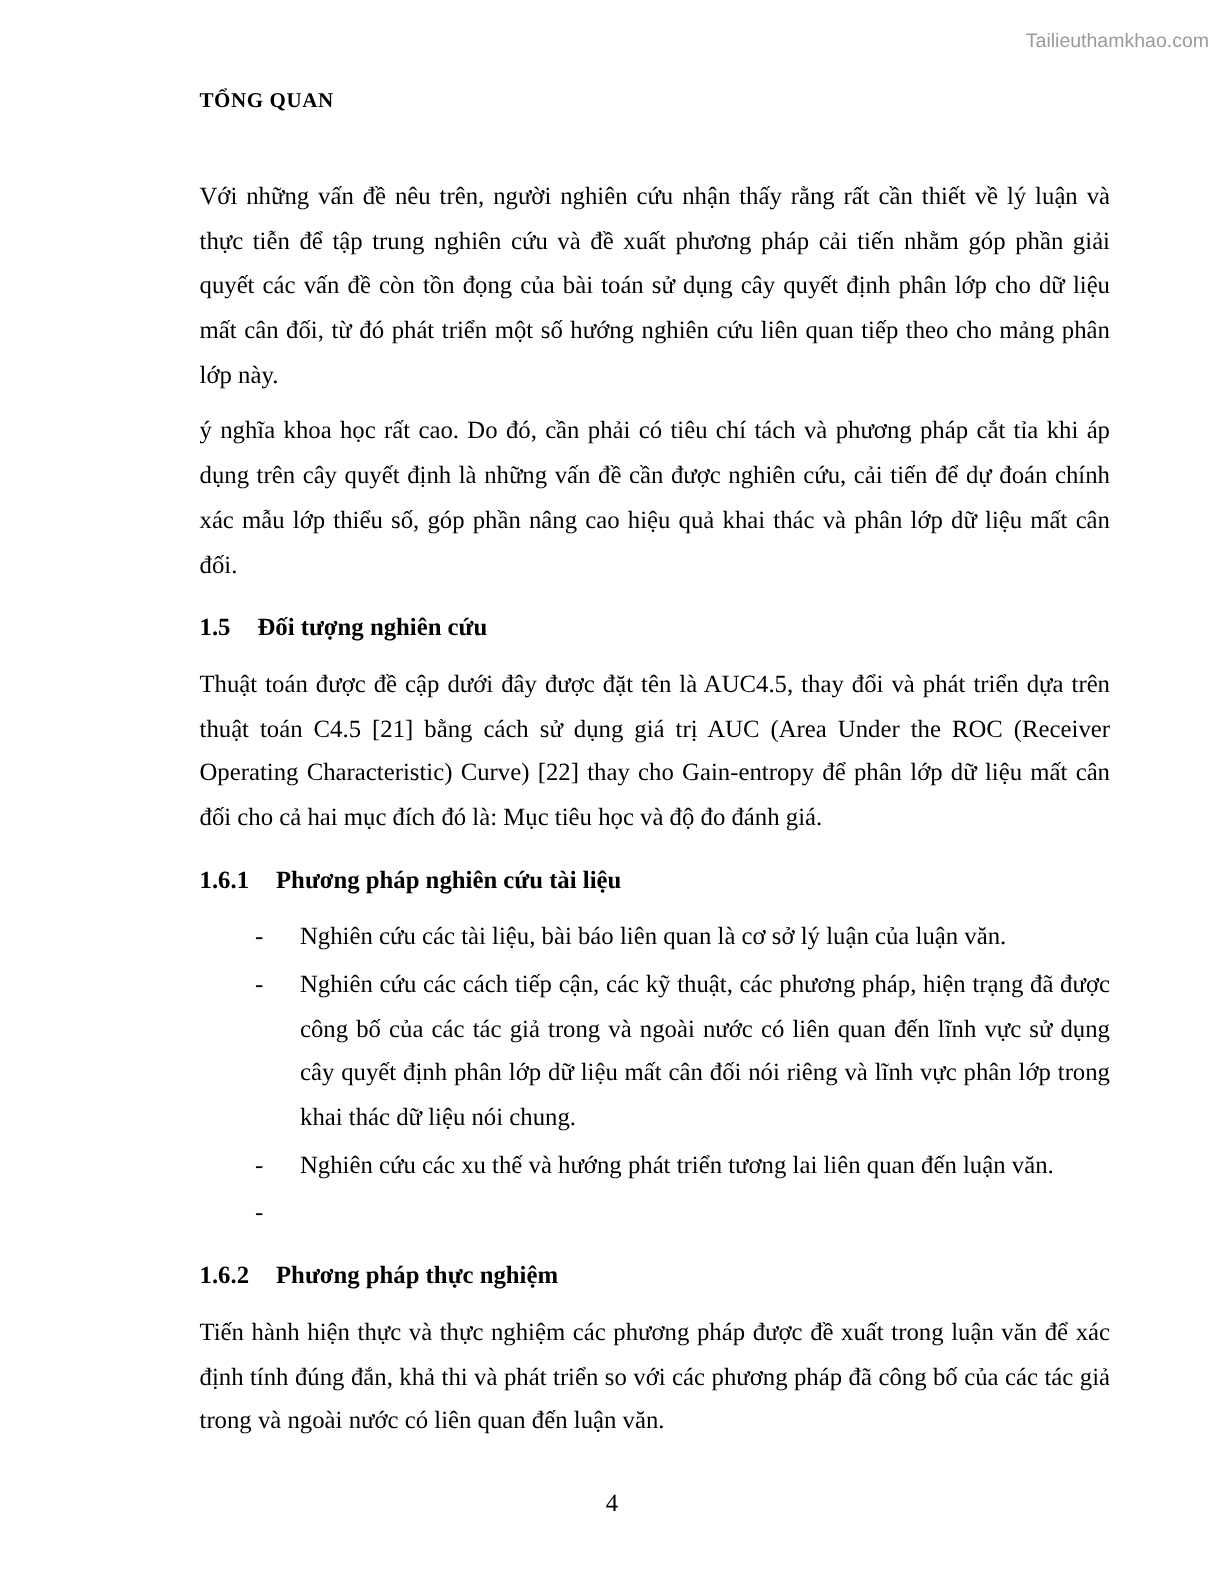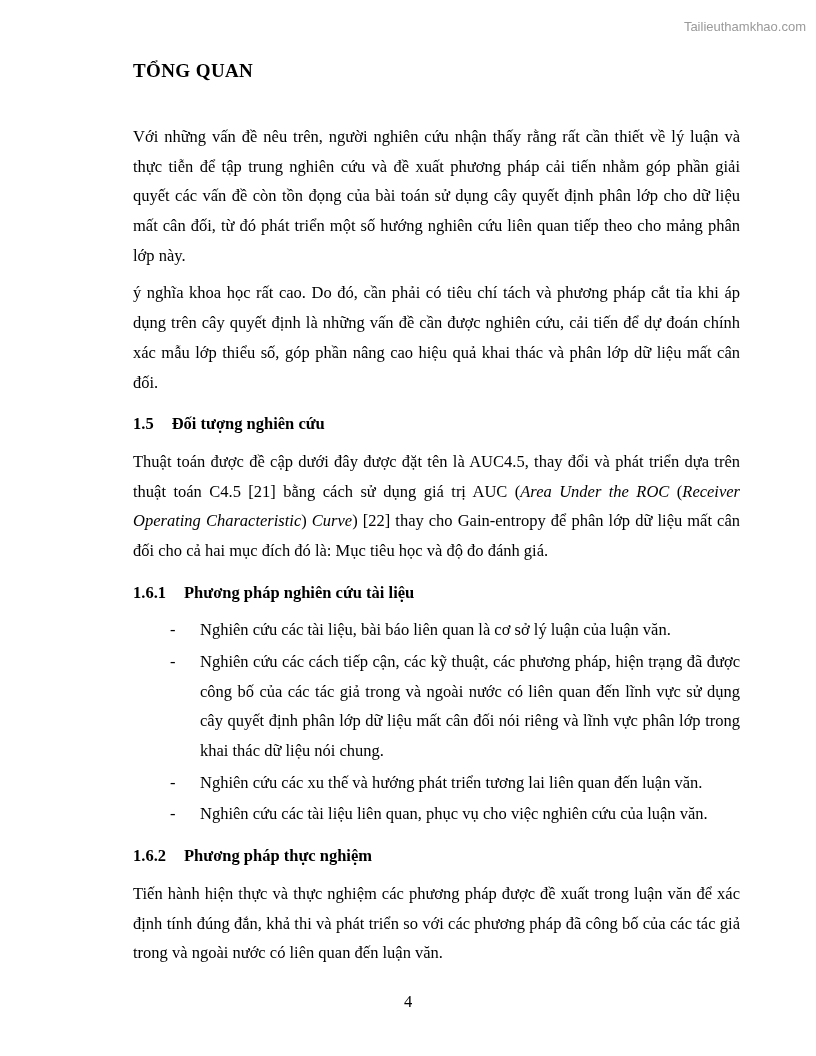--- a/index.html
+++ b/index.html
@@ -23,21 +23,21 @@
     font-size: 13px;
     color: #9a9a9a;
   }
   .content {
     position: absolute;
     left: 133px;
     right: 76px;
     top: 48px;
   }
   .doc-header {
-    font-size: 19px;
+    font-size: 14px;
     font-weight: bold;
     letter-spacing: 0.4px;
     margin-bottom: 40px;
   }
   .para {
     text-align: justify;
     line-height: 1.8;
     margin-bottom: 8px;
   }
   .heading {
@@ -47,21 +47,21 @@
   }
   .heading .num { margin-right: 18px; }
   .bullet {
     display: flex;
     padding-left: 37px;
     line-height: 1.8;
     margin-bottom: 2px;
   }
   .bullet .marker { flex: 0 0 30px; width: 30px; }
   .bullet .text { flex: 1; text-align: justify; }
-  .it { font-style: italic; }
+  .it { }
   .page-number {
     position: absolute;
     bottom: 56px;
     left: 0;
     width: 100%;
     text-align: center;
     font-size: 16.5px;
   }
 </style>
 </head>
@@ -97,21 +97,20 @@
     <div class="bullet">
       <span class="marker">-</span>
       <span class="text">Nghiên cứu các cách tiếp cận, các kỹ thuật, các phương pháp, hiện trạng đã được công bố của các tác giả trong và ngoài nước có liên quan đến lĩnh vực sử dụng cây quyết định phân lớp dữ liệu mất cân đối nói riêng và lĩnh vực phân lớp trong khai thác dữ liệu nói chung.</span>
     </div>
     <div class="bullet">
       <span class="marker">-</span>
       <span class="text">Nghiên cứu các xu thế và hướng phát triển tương lai liên quan đến luận văn.</span>
     </div>
     <div class="bullet">
       <span class="marker">-</span>
-      <span class="text">Nghiên cứu các tài liệu liên quan, phục vụ cho việc nghiên cứu của luận văn.</span>
     </div>
 
     <div class="heading">
       <span class="num">1.6.2</span><span>Phương pháp thực nghiệm</span>
     </div>
 
     <p class="para">Tiến hành hiện thực và thực nghiệm các phương pháp được đề xuất trong luận văn để xác định tính đúng đắn, khả thi và phát triển so với các phương pháp đã công bố của các tác giả trong và ngoài nước có liên quan đến luận văn.</p>
 
   </div>
 

